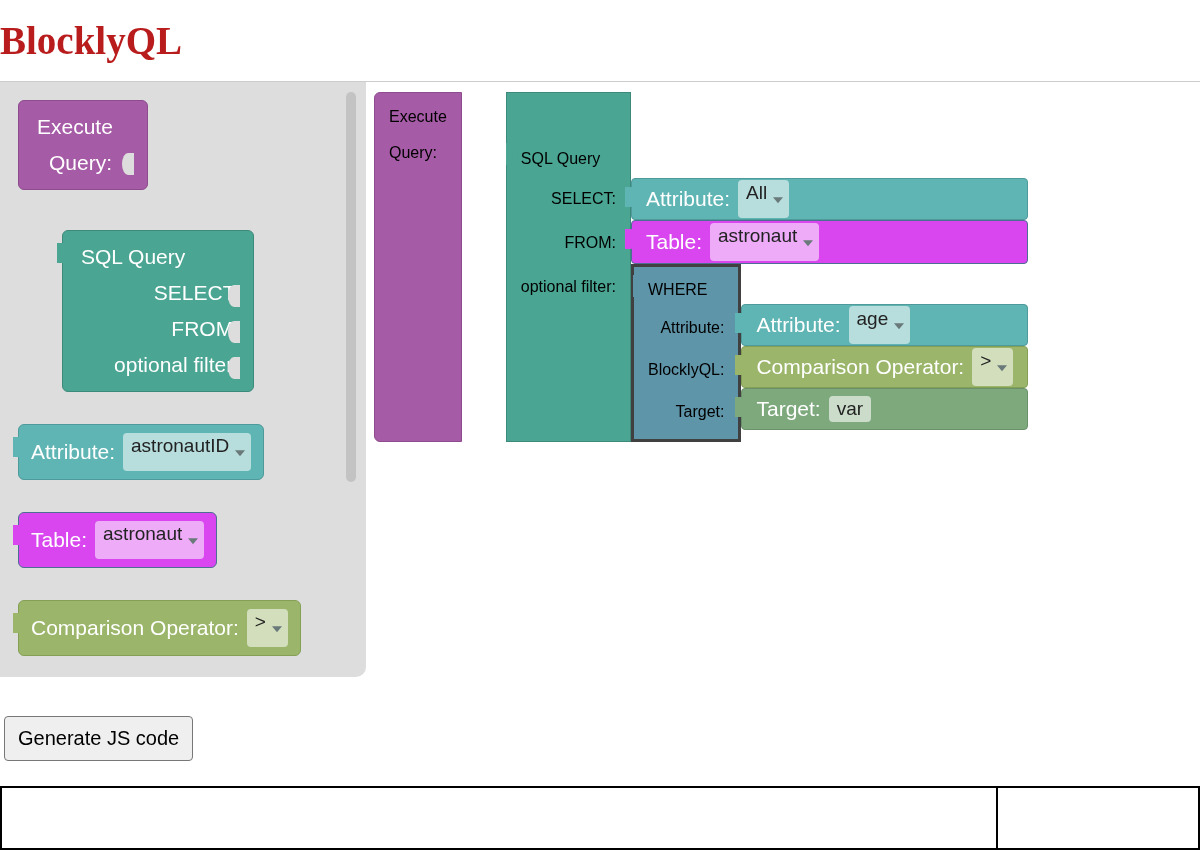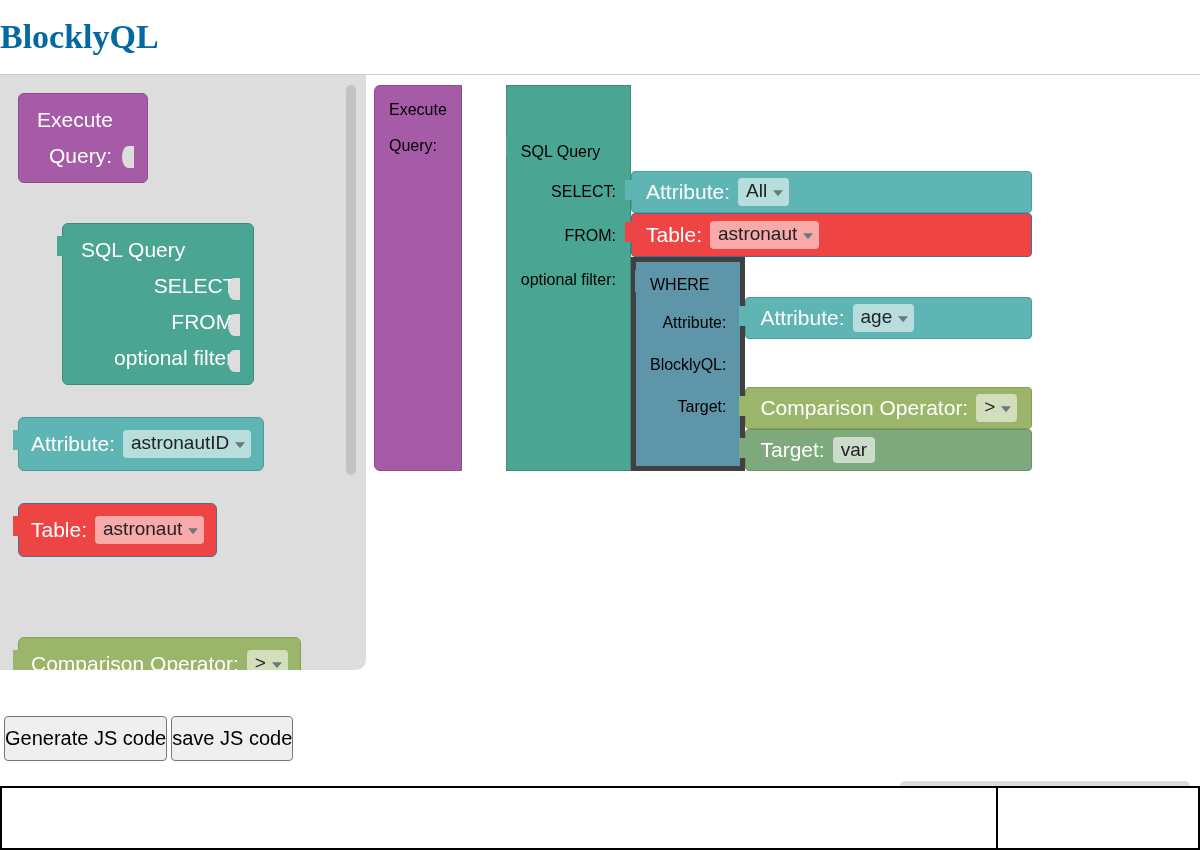--- a/index.html
+++ b/index.html
@@ -5,25 +5,25 @@
   * { box-sizing: border-box; margin: 0; padding: 0; }
   body {
     font-family: Arial, Helvetica, sans-serif;
     background: #fff;
     width: 1200px;
     height: 850px;
     overflow: hidden;
     position: relative;
   }
   .page-title {
-    font-size: 34px;
+    font-size: 39px;
     font-weight: bold;
     font-family: "Times New Roman", serif;
     padding: 18px 0 18px 0;
-    color: #0369a1;
+    color: #b91c1c;
   }
   .editor-area {
     position: relative;
     width: 100%;
     height: 612px;
     border-top: 1px solid #ccc;
   }
   
   .toolbox {
     position: absolute;
@@ -76,21 +76,21 @@
     left: -6px;
     top: 12px;
     width: 12px; height: 20px;
     background: inherit;
     border-radius: 0 50% 50% 0;
   }
   .dropdown-pill {
     background: rgba(255,255,255,0.55);
     color: #222;
     font-size: 19px;
-    padding: 2px 22px 4px 8px;
+    padding: 2px 22px 14px 8px;
     border-radius: 4px;
     position: relative;
     display: inline-flex;
     align-items: center;
   }
   .dropdown-pill::after {
     content: "";
     position: absolute;
     right: 6px; top: 50%;
     transform: translateY(-30%);
@@ -102,22 +102,22 @@
     background: rgba(255,255,255,0.6);
     color: #222;
     font-size: 19px;
     padding: 2px 8px;
     border-radius: 4px;
   }
   
   .c-purple  { background: #a55ba5; border: 1px solid #8e4c8e; }
   .c-green   { background: #4aa592; border: 1px solid #3d8a7a; margin-left: 44px; }
   .c-teal    { background: #5fb4b4; border: 1px solid #4f9a9a; }
-  .c-blue    { background: #ef4444; border: 1px solid #4d6d93; }
-  .c-olive   { background: #9bb66a; border: 1px solid #84a055; margin-top: 48px; }
+  .c-blue    { background: #d946ef; border: 1px solid #4d6d93; }
+  .c-olive   { background: #9bb66a; border: 1px solid #84a055; }
   .c-steel   { background: #5f95a9; border: 1px solid #4e7d8e; }
   .c-sage    { background: #7da97c; border: 1px solid #6a9169; }
 
   
   .canvas {
     position: absolute;
     left: 370px; top: 6px;
     width: 820px;
     height: 590px;
   }
@@ -158,21 +158,21 @@
     display: flex;
     gap: 4px;
     padding-left: 4px;
   }
   .btn {
     font-size: 20px;
     font-family: Arial, sans-serif;
     background: #efefef;
     border: 1px solid #777;
     border-radius: 4px;
-    padding: 10px 0;
+    padding: 10px 13px;
     cursor: pointer;
   }
   
   .output-row {
     position: absolute;
     left: 0; top: 786px;
     width: 1200px;
     height: 64px;
     display: flex;
   }
@@ -300,21 +300,21 @@
           <span class="label">Attribute:</span>
           <span class="dropdown-pill">All</span>
         </div>
 
         <div class="sub-block c-blue nested-notch" style="height:44px; border:1px solid #4d6d93;">
           <span class="label">Table:</span>
           <span class="dropdown-pill">astronaut</span>
         </div>
 
         <div style="display:flex;">
-          <div class="col c-steel" style="background:#5f95a9; border:5px solid #404040; padding:6px 14px; position:relative;">
+          <div class="col c-steel" style="background:#5f95a9; border:3px solid #404040; padding:6px 14px; position:relative;">
             <span class="slot-notch" style="background:#5f95a9; top:8px;"></span>
             <div class="block-row block-row-left" style="min-height:34px;">
                 <span>WHERE</span>
               </div>
             <div class="block-row" style="min-height:42px;">
                 <span>Attribute:</span>
               </div>
             <div class="block-row" style="min-height:42px;">
                 <span>BlocklyQL:</span>
               </div>
@@ -346,19 +346,18 @@
       </div>
     </div>
 
   </div>
 
   <div class="scrollbar-horiz"></div>
 </div>
 
 <div class="button-row">
   <button class="btn">Generate JS code</button>
-  <button class="btn">save JS code</button>
 </div>
 
 <div class="output-row">
   <div class="output-pane left"></div>
   <div class="output-pane right"></div>
 </div>
 
 </body></html>

